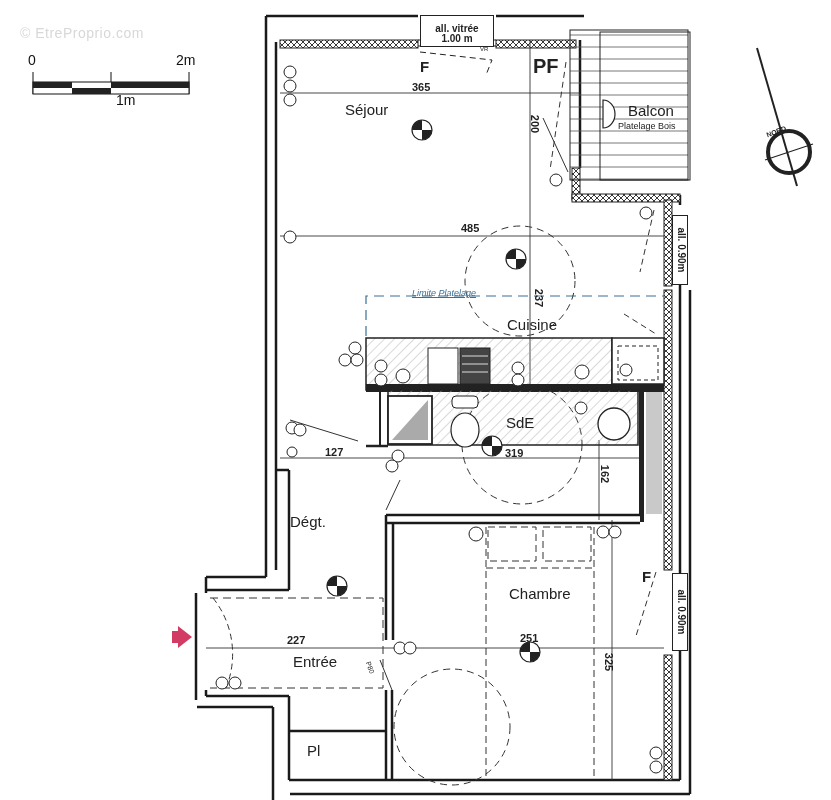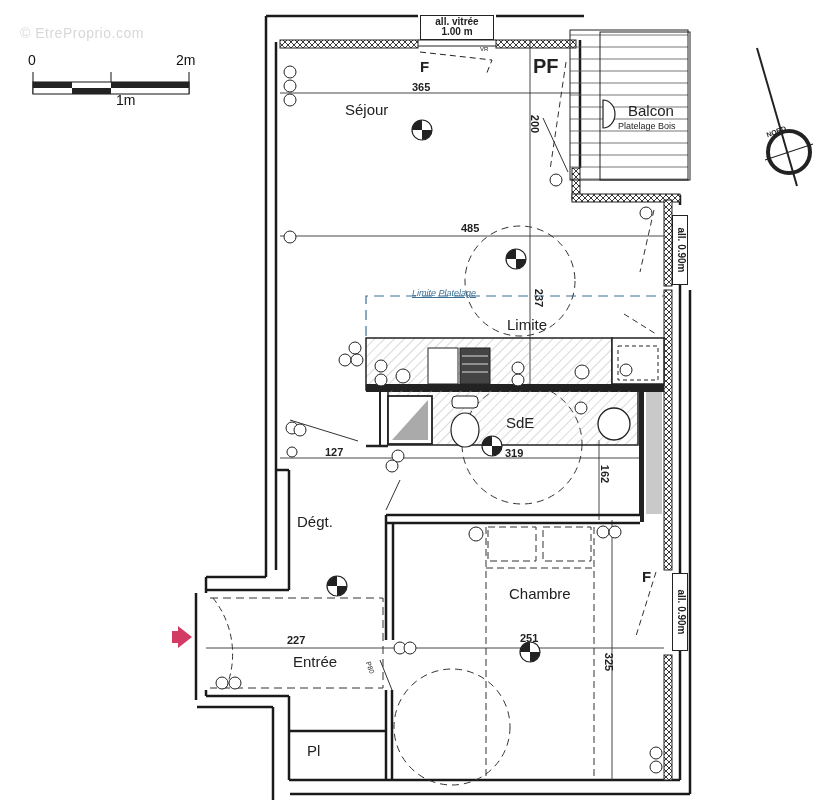--- a/index.html
+++ b/index.html
@@ -237,44 +237,44 @@
 </svg>
 
 <div class="watermark">© EtreProprio.com</div>
 
 <div class="scale-lbl" style="left:28px; top:52px;">0</div>
 <div class="scale-lbl" style="left:116px; top:52px;margin-top:40px;">1m</div>
 <div class="scale-lbl" style="left:176px; top:52px;">2m</div>
 
 <div class="nord" style="left:766px; top:128px;">NORD</div>
 
-<div class="window-tag" style="left:420px; top:15px; width:72px; height:22px; padding-top:1px;">
+<div class="window-tag" style="left:420px; top:15px; width:72px; height:22px; padding-top:8px;">
   <div>all. vitrée</div>
   <div>1.00 m</div>
 </div>
 
 <div class="window-tag" style="left:672px; top:215px; width:14px; height:68px;">
   <div style="position:absolute; left:-26px; top:29px; width:68px; transform:rotate(90deg);">all. 0.90m</div>
 </div>
 <div class="window-tag" style="left:672px; top:573px; width:14px; height:76px;">
   <div style="position:absolute; left:-30px; top:33px; width:76px; transform:rotate(90deg);">all. 0.90m</div>
 </div>
 
 <div class="lbl bold" style="left:420px; top:58px; font-size:15px;">F</div>
 <div class="lbl bold" style="left:533px; top:55px; font-size:20px;">PF</div>
 <div class="lbl bold" style="left:642px; top:568px; font-size:15px;">F</div>
 <div class="lbl" style="left:480px; top:46px; font-size:6px;">VR</div>
 <div class="lbl" style="left:364px; top:664px; font-size:7px; transform:rotate(70deg);">P80</div>
 
 <div class="lbl room" style="left:345px; top:101px;">Séjour</div>
 <div class="lbl" style="left:628px; top:102px; font-size:15px;">Balcon</div>
 <div class="lbl" style="left:618px; top:121px; font-size:9px;">Platelage Bois</div>
-<div class="lbl room" style="left:507px; top:316px;">Limite</div>
+<div class="lbl room" style="left:507px; top:316px;">Cuisine</div>
 <div class="lbl room" style="left:506px; top:414px;">SdE</div>
-<div class="lbl room" style="left:297px; top:513px;">Dégt.</div>
+<div class="lbl room" style="left:290px; top:513px;">Dégt.</div>
 <div class="lbl room" style="left:509px; top:585px;">Chambre</div>
 <div class="lbl room" style="left:293px; top:653px;">Entrée</div>
 <div class="lbl room" style="left:307px; top:742px;">Pl</div>
 
 <div class="lbl dim" style="left:412px; top:81px;">365</div>
 <div class="lbl dim" style="left:526px; top:118px; transform:rotate(90deg);">200</div>
 <div class="lbl dim" style="left:461px; top:222px;">485</div>
 <div class="lbl dim" style="left:530px; top:292px; transform:rotate(90deg);">237</div>
 <div class="lbl dim" style="left:325px; top:446px;">127</div>
 <div class="lbl dim" style="left:505px; top:447px;">319</div>

